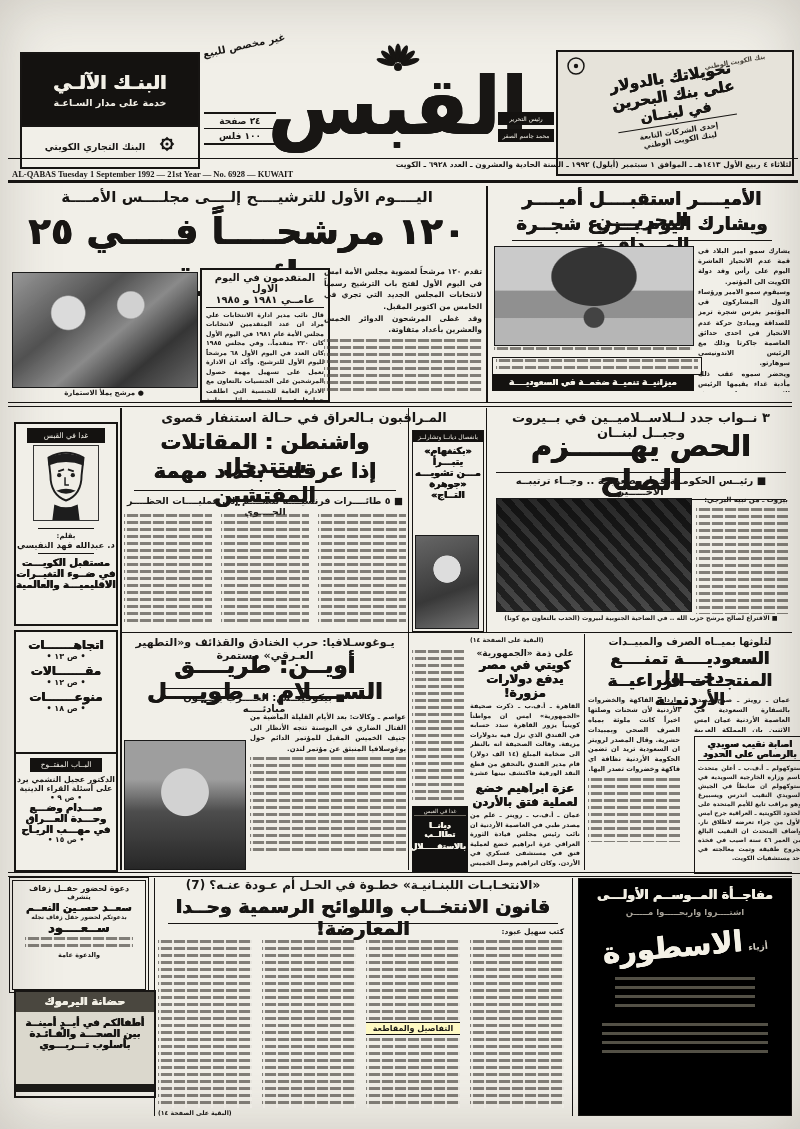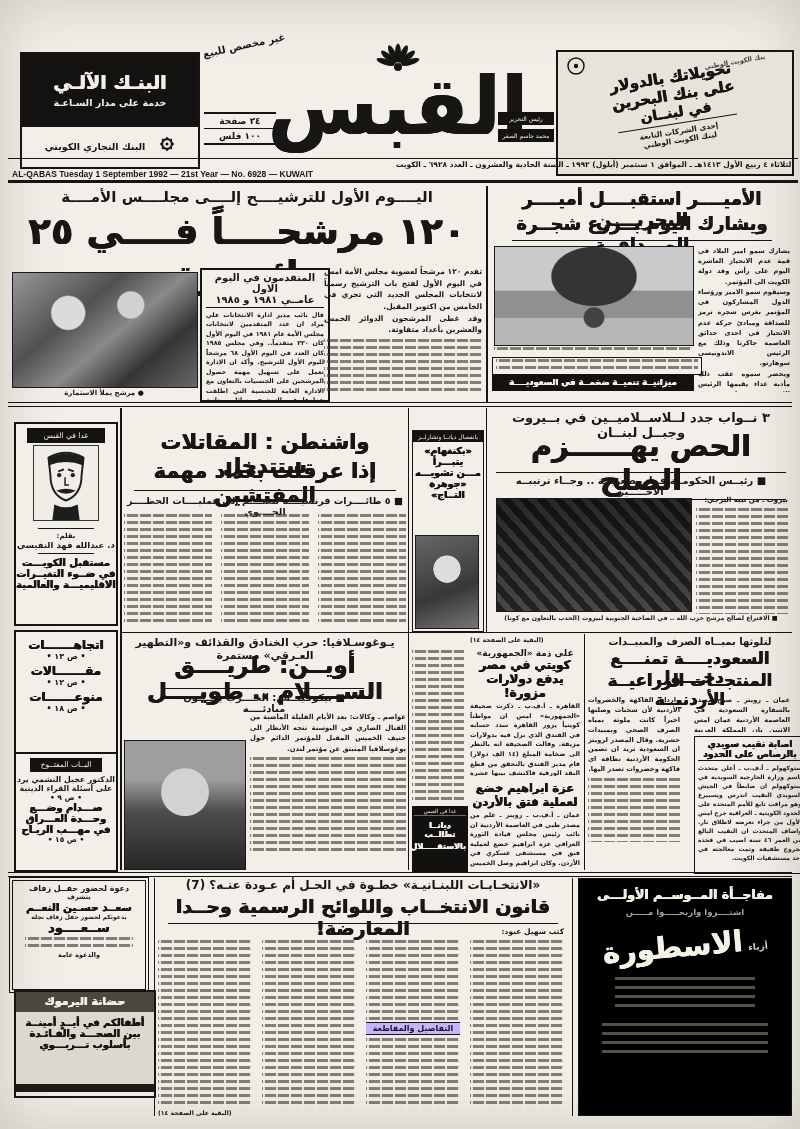--- a/index.html
+++ b/index.html
@@ -31,21 +31,21 @@
   .photo-c{background:
       radial-gradient(circle at 50% 36%, #dbd8cf 0 20%, rgba(0,0,0,0) 21%),
       linear-gradient(160deg,#6c685f,#3f3c35 60%,#7b776d);}
   .photo-d{background:
       radial-gradient(circle at 50% 40%, #d0cdc4 0 24%, rgba(0,0,0,0) 25%),
       linear-gradient(180deg,#a09c92 0 30%,#564f44 55%,#2f2c26 100%);}
   .photo-e{background:
       repeating-linear-gradient(48deg,#2e2c27 0 7px,#57544b 7px 13px),
       linear-gradient(to bottom, rgba(22,21,18,.5), rgba(70,67,60,.15));background-blend-mode:multiply;}
   .jt{text-align:justify;}
-  .en{font-family:Liberation Sans, sans-serif;}
+  .en{font-family:Liberation Serif, serif;}
 </style>
 </head>
 <body>
 
 <div id="page">
 
   <div class="abs box" style="left:20px;top:52px;width:176px;height:113px;">
     <div class="blackbar c" style="height:71px;display:flex;flex-direction:column;justify-content:center;">
       <div class="heavy" style="font-size:19px;font-weight:900;">البنـك الآلـي</div>
       <div style="font-size:9.5px;font-weight:700;margin-top:4px;">خدمة على مدار السـاعـة</div>
@@ -187,20 +187,21 @@
     </div>
   </div>
 
   <div class="abs rule" style="left:120px;top:408px;width:1.5px;height:462px;"></div>
   <div class="abs rule" style="left:408px;top:408px;width:1px;height:462px;"></div>
   <div class="abs rule" style="left:486px;top:408px;width:1px;height:224px;"></div>
   <div class="abs thin-rule" style="left:120px;top:632px;width:672px;"></div>
   <div class="abs rule" style="left:584px;top:634px;width:1px;height:236px;"></div>
 
   <div class="abs" style="left:124px;top:410px;width:360px;height:222px;">
+    <div class="abs" style="left:0;top:0;width:100%;text-align:center;font-size:13px;font-weight:800;">المـراقبون بـالعراق في حـالة استنفار قصوى</div>
     <div class="abs c heavy" style="left:0;top:20px;width:282px;font-size:21px;font-weight:900;">واشنطن : المقاتلات ستتدخل</div>
     <div class="abs c heavy" style="left:0;top:49px;width:282px;font-size:21px;font-weight:900;">إذا عرقلت بغداد مهمة المفتشين</div>
     <div class="abs thin-rule" style="left:10px;top:80px;width:262px;"></div>
     <div class="abs c" style="left:0;top:85px;width:282px;font-size:9.5px;font-weight:800;">■ ٥ طائــــرات فرنسيــــة تنضــــم الى عمليــــات الحظــــر الجــــوي</div>
     <div class="abs sim" style="left:0;top:104px;width:88px;height:112px;"></div>
     <div class="abs sim" style="left:97px;top:104px;width:88px;height:112px;"></div>
     <div class="abs sim" style="left:194px;top:104px;width:88px;height:112px;"></div>
   </div>
 
   <div class="abs" style="left:412px;top:430px;width:70px;height:200px;border:1.5px solid #171513;">
@@ -293,21 +294,21 @@
 
   <div class="abs" style="left:158px;top:876px;width:410px;height:240px;">
     <div class="abs c" style="left:0;top:2px;width:100%;font-size:12px;font-weight:800;">«الانتخـابـات اللبنـانيـة» خطـوة في الحـل أم عـودة عنـه؟ (7)</div>
     <div class="abs c heavy" style="left:0;top:19px;width:100%;font-size:19px;font-weight:900;">قانون الانتخــاب واللوائح الرسمية وحــدا المعارضة!</div>
     <div class="abs thin-rule" style="left:10px;top:47px;width:390px;"></div>
     <div class="abs" style="right:4px;top:51px;font-size:7.5px;font-weight:800;">كتب سهيل عبود:</div>
     <div class="abs sim" style="left:0;top:64px;width:94px;height:168px;"></div>
     <div class="abs sim" style="left:104px;top:64px;width:94px;height:168px;"></div>
     <div class="abs sim" style="left:208px;top:64px;width:94px;height:168px;"></div>
     <div class="abs sim" style="left:312px;top:64px;width:94px;height:168px;"></div>
-    <div class="abs c" style="left:208px;top:146px;width:94px;font-size:8px;font-weight:900;background:#c4b5fd;border-top:1px solid #171513;border-bottom:1px solid #171513;padding:1px 0;">التفاصيل والمقاطعة</div>
+    <div class="abs c" style="left:208px;top:146px;width:94px;font-size:8px;font-weight:900;background:#fef9c3;border-top:1px solid #171513;border-bottom:1px solid #171513;padding:1px 0;">التفاصيل والمقاطعة</div>
     <div class="abs" style="left:0;top:233px;font-size:6.2px;font-weight:700;">(البقية على الصفحة ١٤)</div>
   </div>
 
   <div class="abs c" style="left:578px;top:878px;width:214px;height:238px;background:#000000;border:1px solid #171513;padding-top:8px;box-sizing:border-box;">
     <div class="heavy" style="font-size:12.5px;font-weight:900;color:#f0ede2;">مفاجــأة المــوســم الأولـــى</div>
     <div style="font-size:8.5px;font-weight:700;color:#a7a298;margin-top:5px;letter-spacing:2px;">اشتــــروا واربحـــــوا مـــــن</div>
     <div style="margin-top:12px;transform:rotate(-5deg);">
       <span style="font-size:9px;color:#cfcabe;font-weight:700;">أزياء</span>
       <span class="heavy" style="font-size:29px;font-weight:900;color:#f4f1e6;">الاسطورة</span>
     </div>

